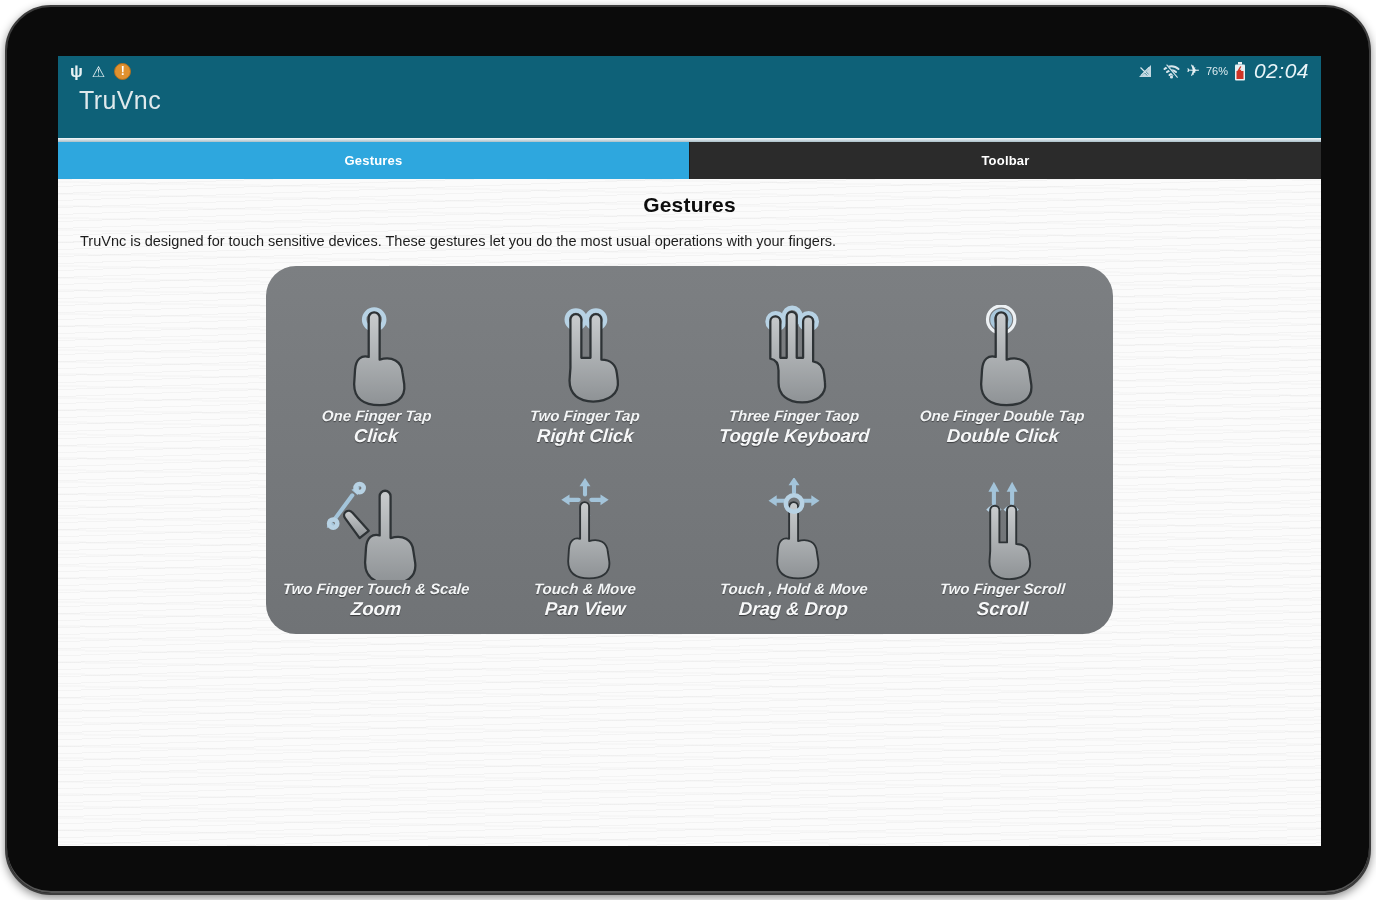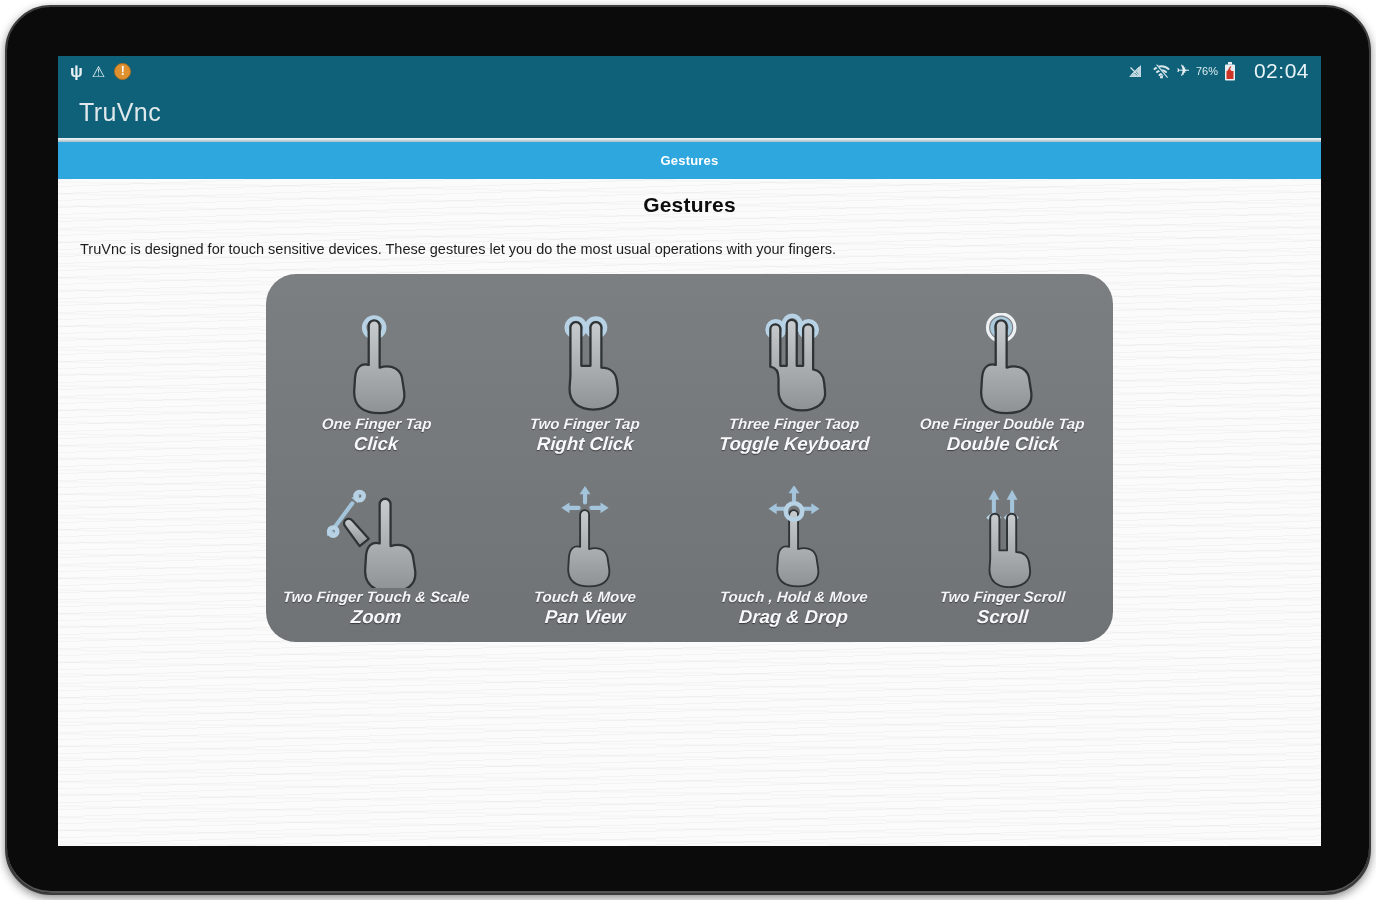--- a/index.html
+++ b/index.html
@@ -25,27 +25,27 @@
   .statusbar .left { display:flex; align-items:center; gap:9px; }
   .statusbar .right { margin-left:auto; display:flex; align-items:center; gap:6px; }
   .usb-glyph { font-size:17px; font-weight:bold; line-height:1; }
   .warn-glyph { font-size:15px; line-height:1; }
   .alert-badge {
     width:17px; height:17px; border-radius:50%; background:#e0912f;
     border:1px solid #b36f1d; color:#fff; font-size:12px; font-weight:bold;
     display:flex; align-items:center; justify-content:center; line-height:1;
   }
   .pct { font-size:11px; color:#dcebf0; }
-  .clock { font-size:21px; color:#e9f4f8; letter-spacing:.5px; margin-left:12px; }
+  .clock { font-size:21px; color:#e9f4f8; letter-spacing:.5px; margin-left:2px;font-style:italic; }
   .plane-glyph { font-size:16px; line-height:1; }
   .sicon { display:inline-flex; }
 
   
   .appbar {
-    height:52px; background:#0e6178; display:flex; align-items:center;
+    height:52px; background:#0e6178; display:flex; 
     padding:0 21px; flex:0 0 auto;
   }
   .appbar .title { color:#dfe9ec; font-size:25px; letter-spacing:.4px; }
   .appbar-sep { height:4px; background:linear-gradient(#f4f9fb,#a9bfc8); flex:0 0 auto; }
 
   
   .tabs { height:37px; display:flex; background:#2b2b2b; flex:0 0 auto; }
   .tab {
     flex:1 1 0; display:flex; align-items:center; justify-content:center;
     color:#fff; font-size:13px; font-weight:bold; letter-spacing:.2px;
@@ -60,21 +60,21 @@
     background-color:#fbfbfb;
     background-image:
       repeating-linear-gradient(178deg, rgba(140,140,140,.07) 0 1px, rgba(255,255,255,0) 1px 7px),
       repeating-linear-gradient(181deg, rgba(170,170,170,.05) 0 2px, rgba(255,255,255,0) 2px 12px);
   }
   .page-heading {
     text-align:center; font-size:21px; font-weight:bold; color:#0d0d0d;
     padding-top:14px; letter-spacing:.2px;
   }
   .page-desc {
-    margin:24px 20px 0 22px; font-size:14.5px; color:#1d1d1d;
+    margin:16px 20px 0 22px; font-size:14.5px; color:#1d1d1d;
   }
 
   .gesture-panel {
     width:847px; height:368px; margin:17px auto 0;
     background:linear-gradient(#7c7f82,#707376);
     border-radius:30px;
     display:grid; grid-template-columns:repeat(4,1fr); grid-template-rows:1fr 1fr;
     padding:12px 6px 10px;
   }
   .g-item { display:flex; flex-direction:column; align-items:center; justify-content:flex-end; padding-bottom:4px; }
@@ -145,20 +145,21 @@
       </div>
     </div>
 
     <div class="appbar">
       <span class="title">TruVnc</span>
     </div>
     <div class="appbar-sep"></div>
 
     <div class="tabs">
       <div class="tab active">Gestures</div>
+      <div class="tab">Toolbar</div>
     </div>
 
     <div class="content">
       <div class="page-heading">Gestures</div>
       <div class="page-desc">TruVnc is designed for touch sensitive devices. These gestures let you do the most usual operations with your fingers.</div>
 
       <div class="gesture-panel">
 
         <div class="g-item">
           <svg width="118" height="102" viewBox="0 0 120 112">

